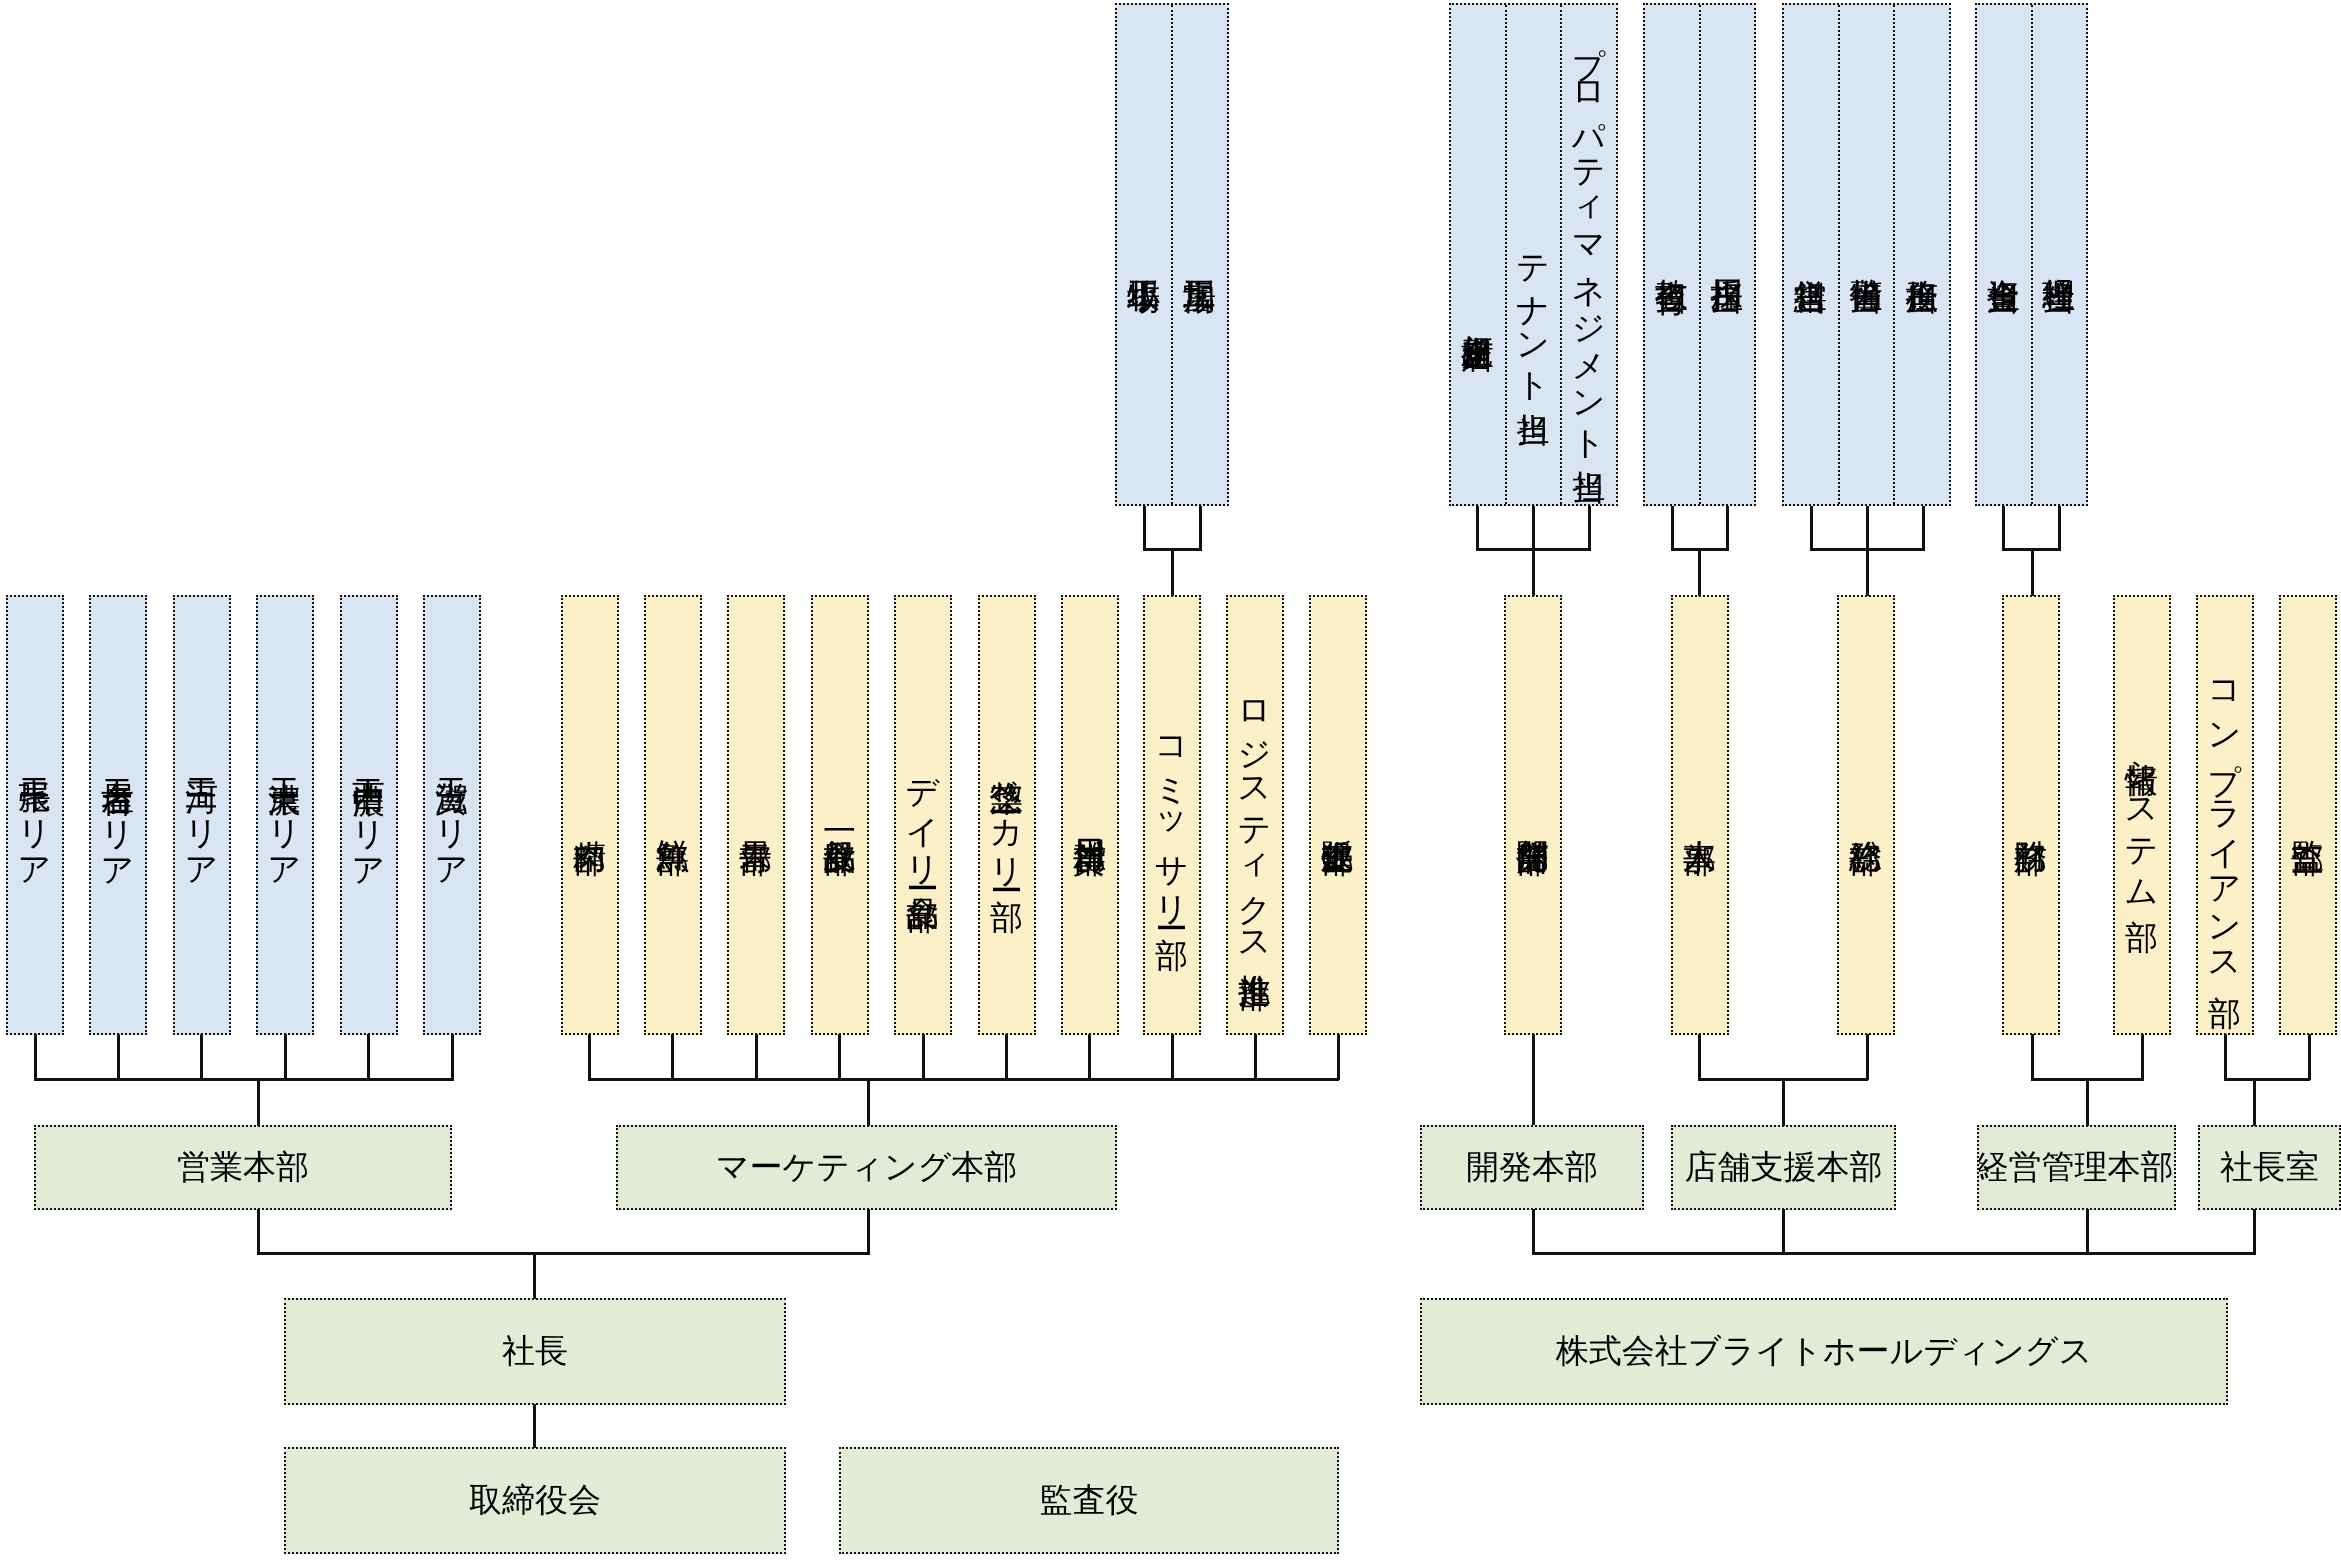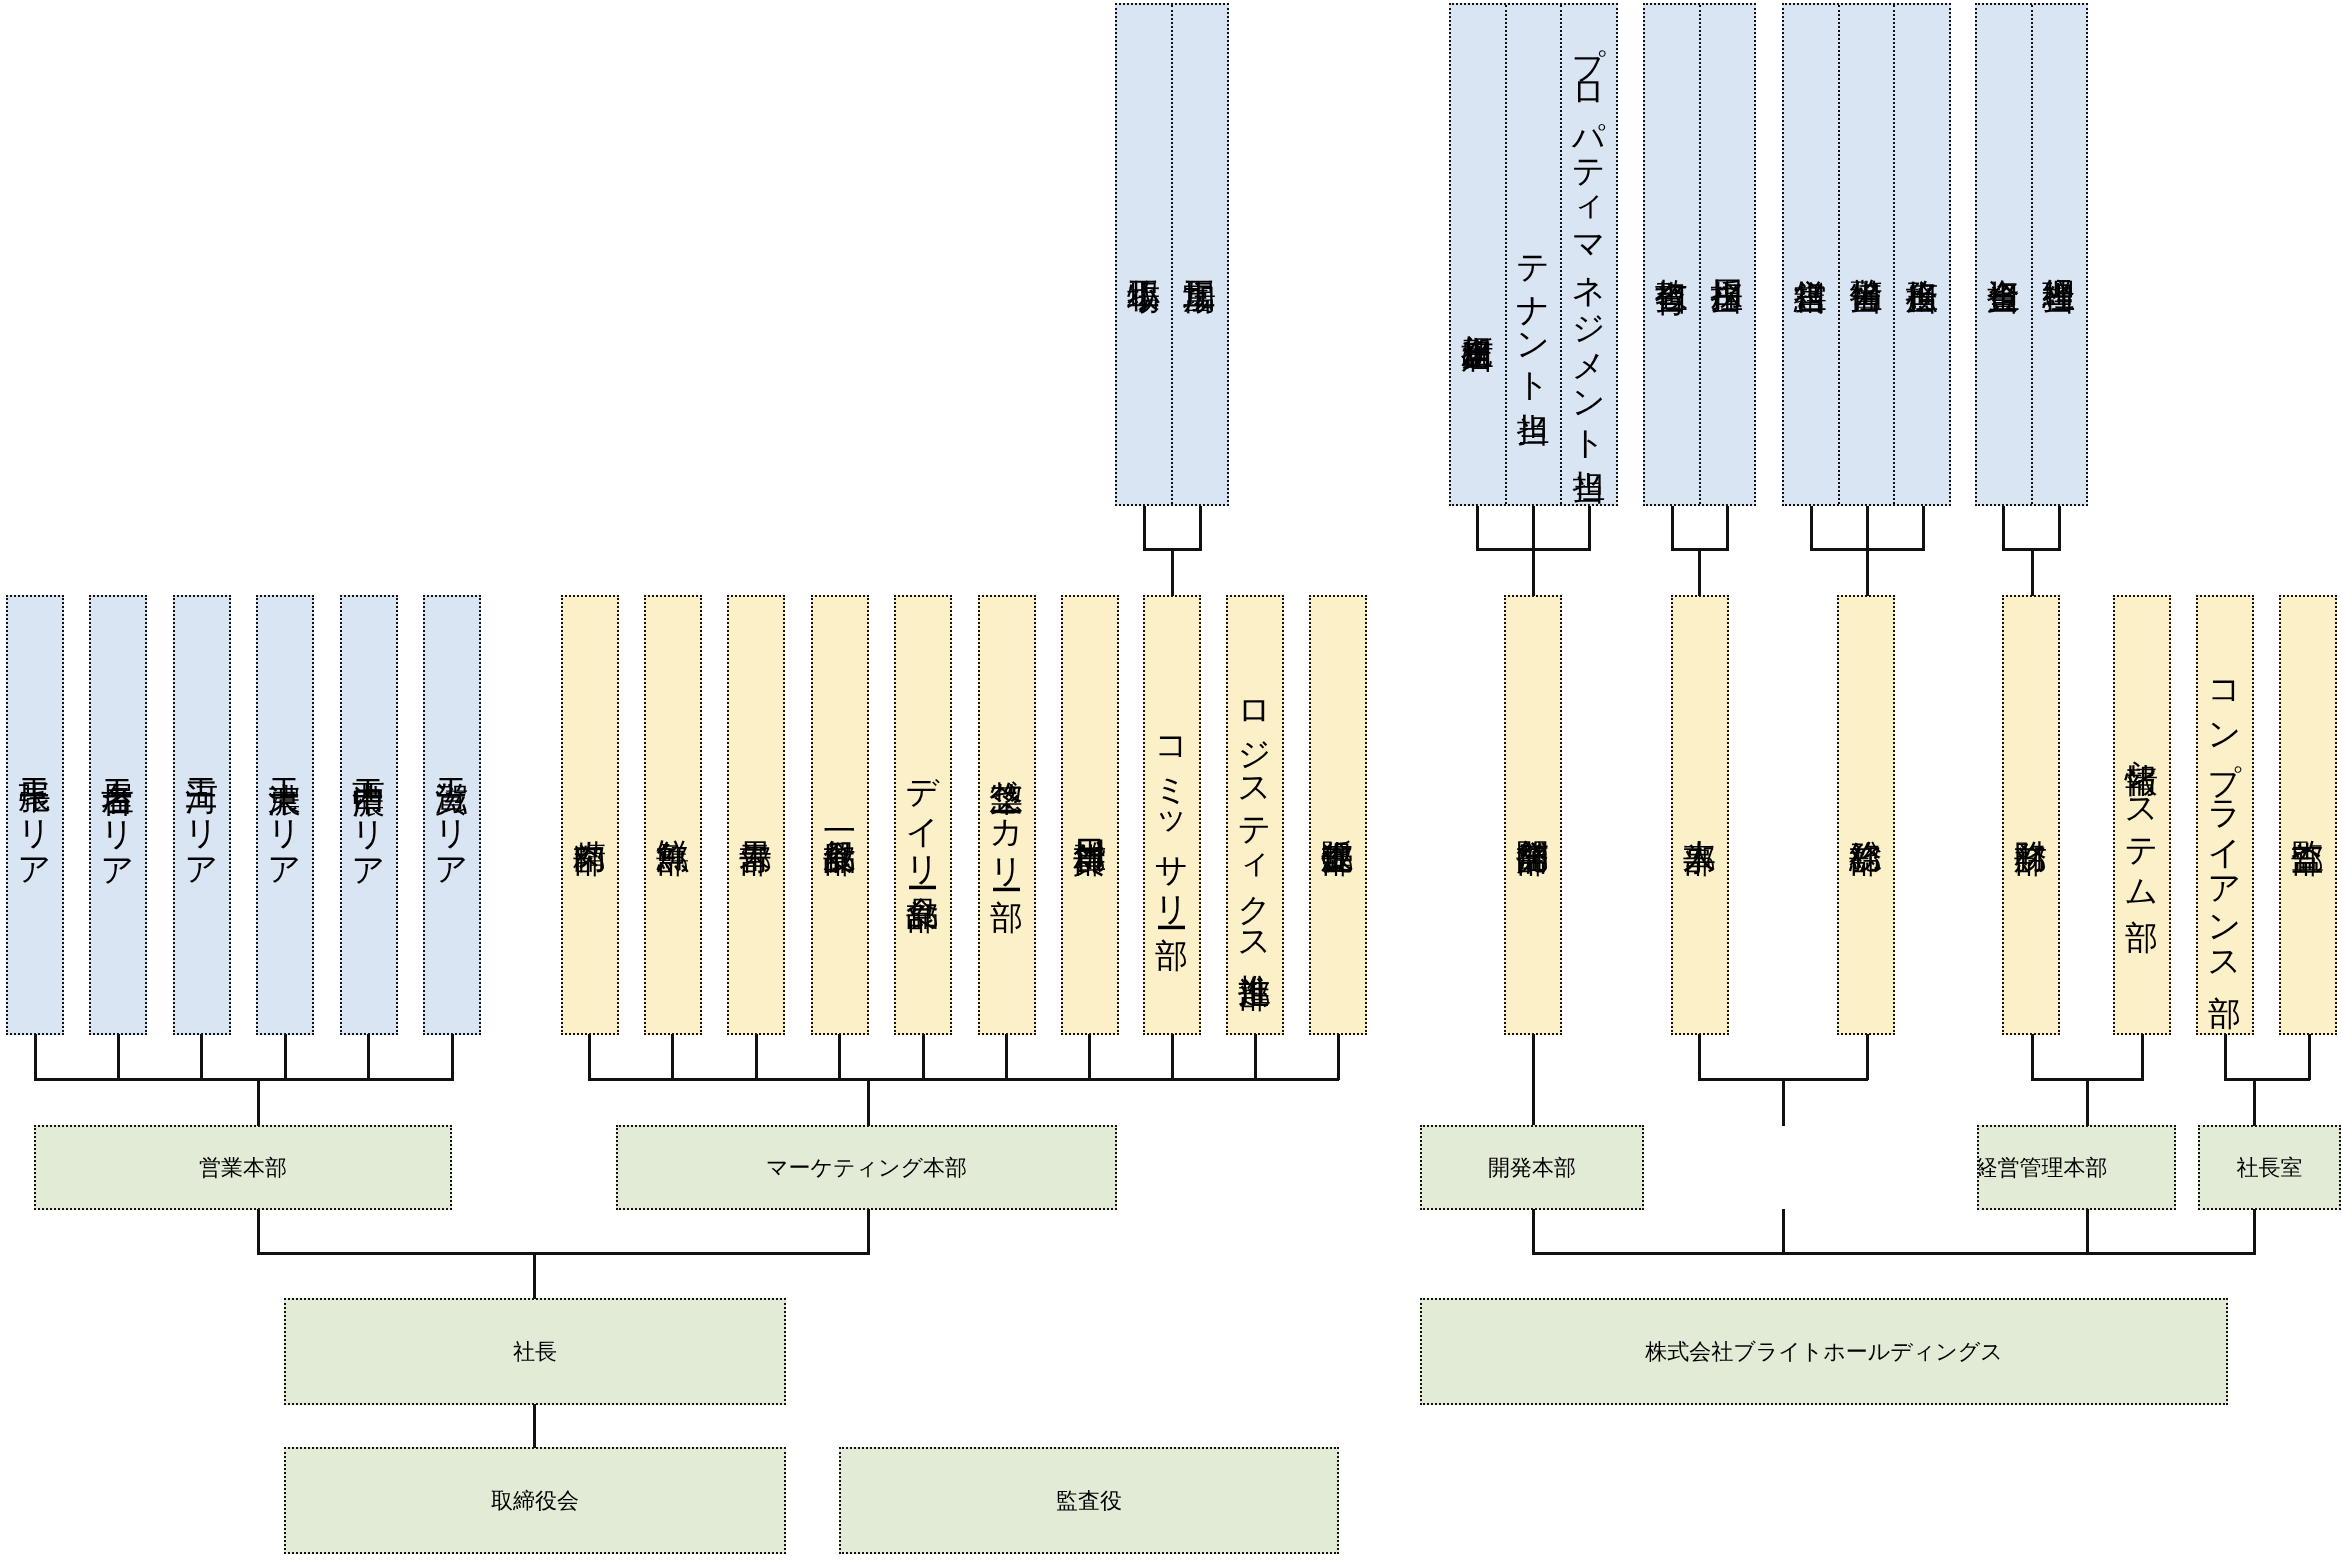--- a/index.html
+++ b/index.html
@@ -6,21 +6,21 @@
   body { width: 2342px; height: 1563px; position: relative; overflow: hidden;
          font-family: "DejaVu Sans", "Liberation Sans", sans-serif; color: #000; }
   #chart { position: absolute; left: 0; top: 0; width: 2342px; height: 1563px; }
   .box { position: absolute; box-sizing: border-box; border: 2.6px dotted #111;
          display: flex; align-items: center; justify-content: center; overflow: hidden; }
   .blue { background: #dae5f3; }
   .yellow { background: #fcf0c8; }
   .green { background: #e2ebd6; }
   .vtext { writing-mode: vertical-rl; text-orientation: upright; font-size: 33px;
            line-height: 1; letter-spacing: 0.9px; white-space: nowrap; }
-  .htext { font-size: 22px; white-space: nowrap; }
+  .htext { font-size: 33px; white-space: nowrap; }
   .multi { display: flex; flex-direction: row-reverse; padding: 0; align-items: stretch; justify-content: stretch; }
   .multi .cell { flex: 1; display: flex; align-items: center; justify-content: center;
                  border-left: 2.6px dotted #111; }
   .multi .cell:last-child { border-left: none; }
   .line { position: absolute; background: #111; }
 </style>
 </head>
 <body>
 
 <div id="chart">
@@ -149,20 +149,23 @@
     </div>
 
   <div class="box green" style="left:34px;top:1125px;width:418px;height:85px">
       <span class="htext">営業本部</span>
     </div>
   <div class="box green" style="left:616px;top:1125px;width:501px;height:85px">
       <span class="htext">マーケティング本部</span>
     </div>
   <div class="box green" style="left:1420px;top:1125px;width:224px;height:85px">
       <span class="htext">開発本部</span>
+    </div>
+  <div class="box green" style="left:1671px;top:1125px;width:225px;height:85px">
+      <span class="htext">店舗支援本部</span>
     </div>
   <div class="box green" style="left:1977px;top:1125px;width:199px;height:85px;justify-content:flex-start">
       <span class="htext" style="margin-left:-3.4px">経営管理本部</span>
     </div>
   <div class="box green" style="left:2198px;top:1125px;width:143px;height:85px">
       <span class="htext">社長室</span>
     </div>
 
   <div class="box green" style="left:284px;top:1298px;width:502px;height:107px">
       <span class="htext">社長</span>

